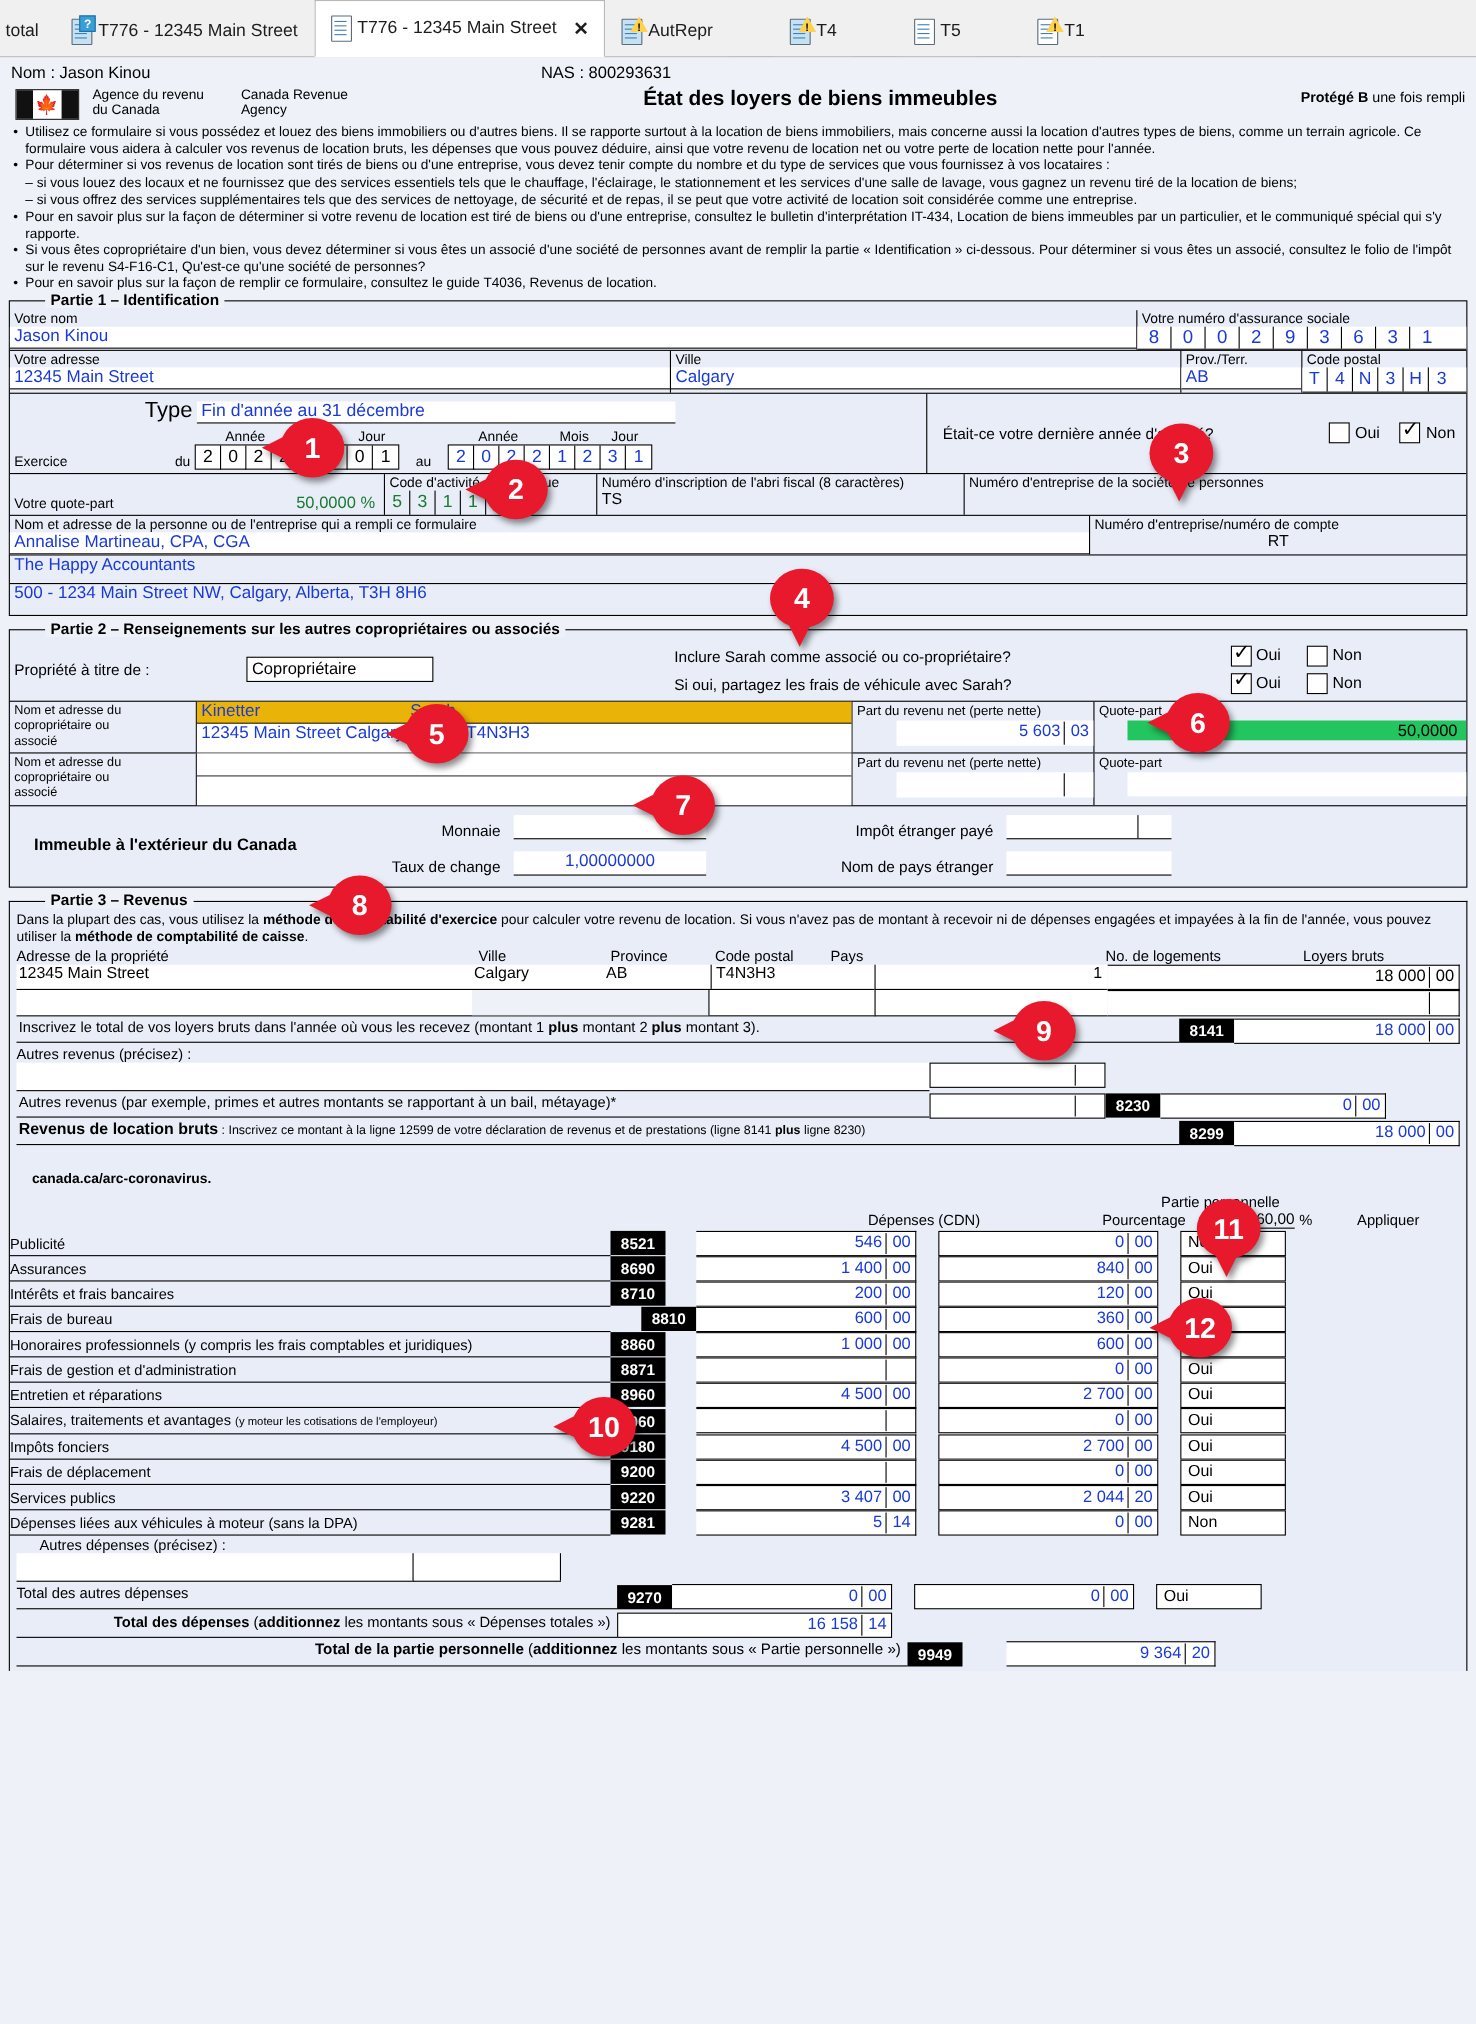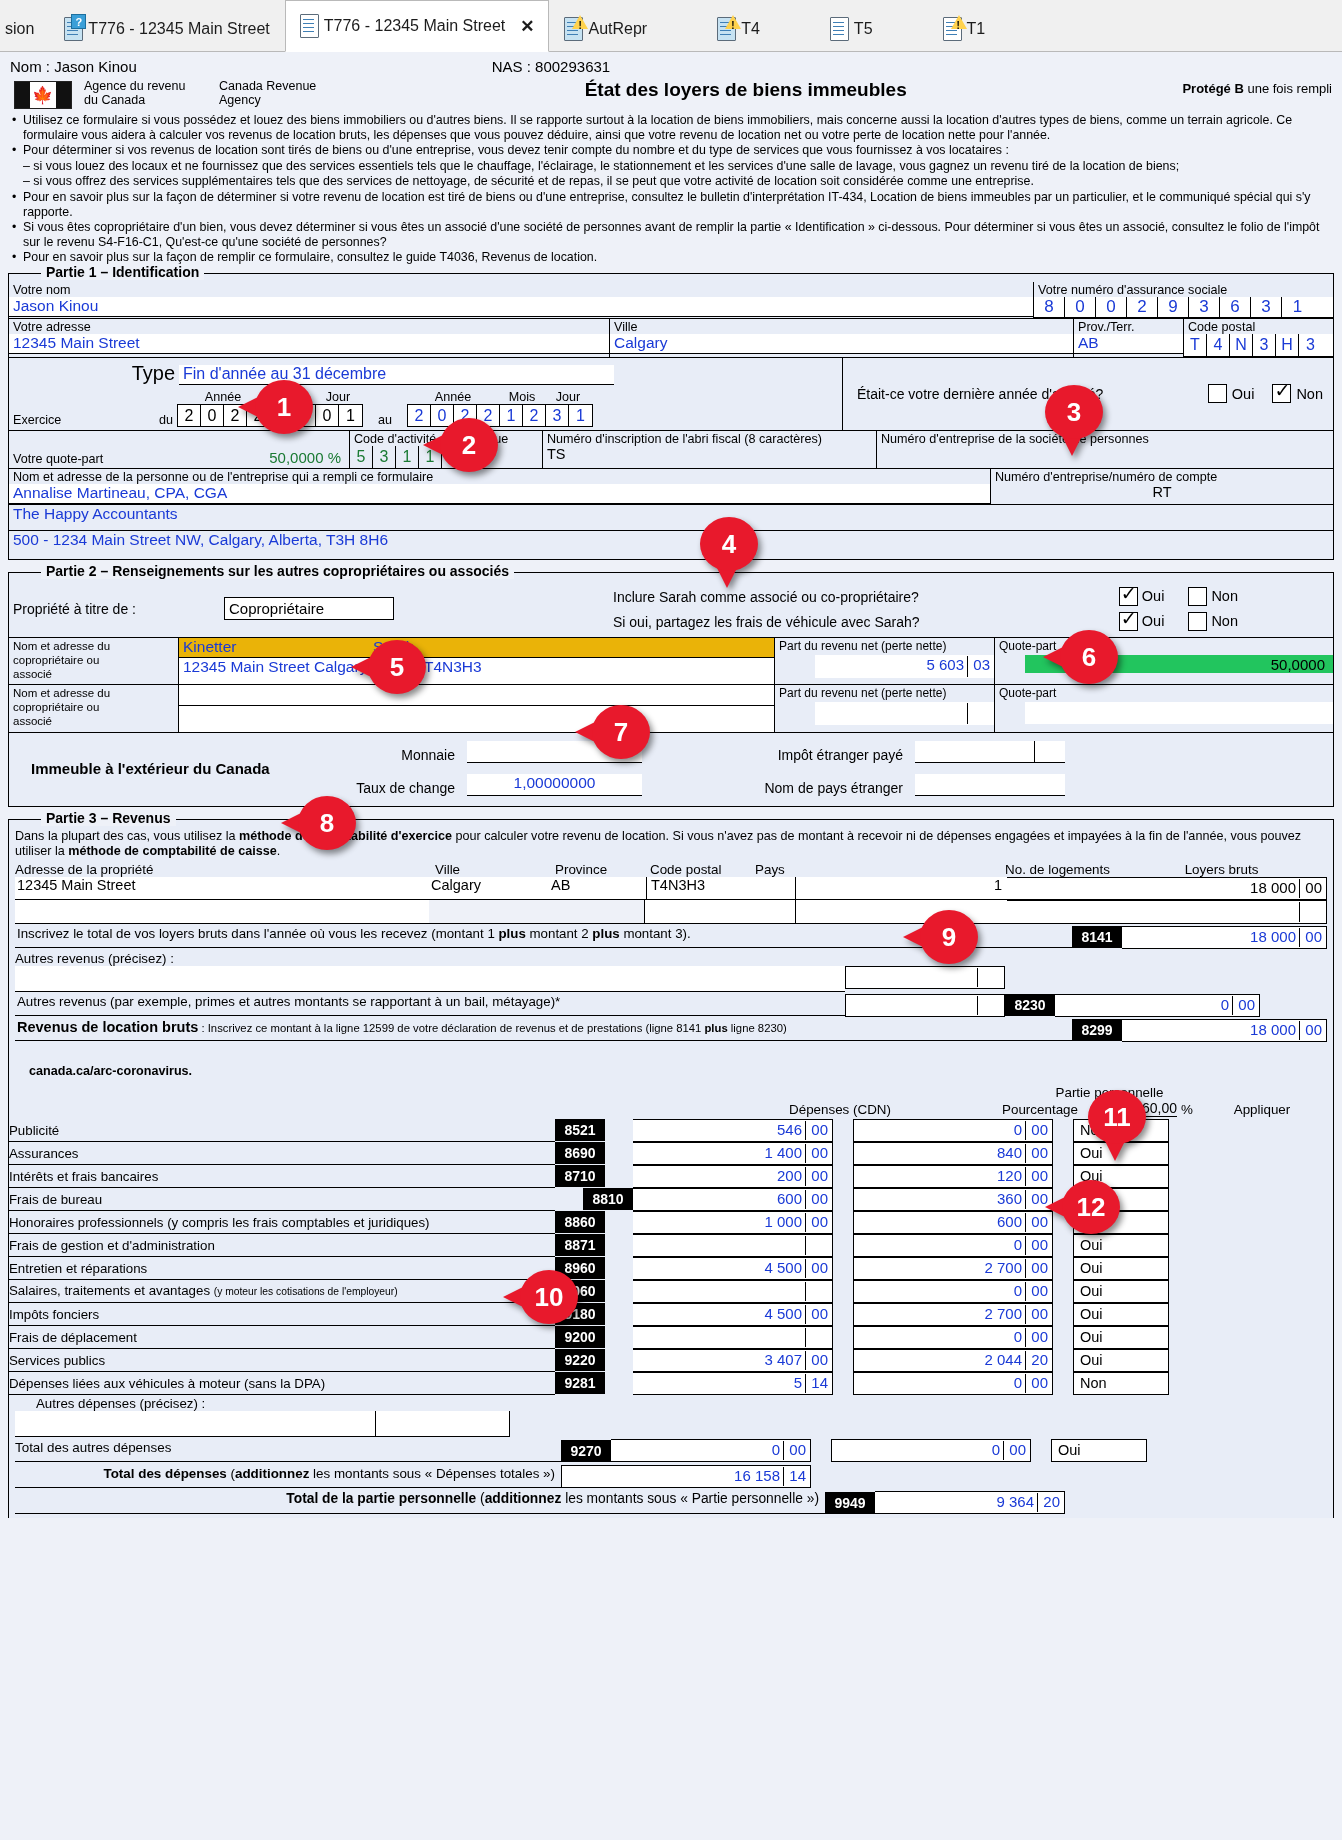--- a/index.html
+++ b/index.html
@@ -144,21 +144,21 @@
   .amt .sep { position:absolute; right:26px; top:1px; bottom:1px; width:1.3px; background:#000; }
   .applyc { background:#fff; border:1.4px solid #000; height:23px; padding-left:6px; line-height:21px; font-size:14.5px;}
   .rowlab { font-size:13.4px; padding-left:4px; border-bottom:1.4px solid #000; height:23px; line-height:21px; white-space:nowrap; }
   .rowlab small { font-size:10.3px; }
 </style>
 </head>
 <body>
 
 <div class="tabbar">
   <div class="tab" style="padding-left:4px;">
-    <span>sion</span>
+    <span>total</span>
   </div>
   <div class="tab">
     <span class="doc-ico blue">
       <span class="page"></span>
         <span class="badge-q">?</span>
     </span>
     <span>T776 - 12345 Main Street</span>
   </div>
   <div class="tab active">
     <span class="doc-ico">
@@ -955,21 +955,21 @@
       <span class="c">14</span>
     </span>
     <span style="flex:1;"></span>
   </div>
 
   <div style="display:flex; align-items:center; padding:3px 6px 4px 6px;">
     <span style="width:810px; font-size:13.8px; text-align:right; border-bottom:1.4px solid #000; height:23px; padding-right:6px;">
       <b>Total de la partie personnelle</b><span> (</span><b>additionnez</b><span> les montants sous « Partie personnelle »)</span>
     </span>
     <span class="linecode">9949</span>
-    <span class="amt" style="width:190px;">
+    <span class="amt" style="width:190px;margin-left:40px;">
       <span class="n">9 364</span>
       <span class="sep"></span>
       <span class="c">20</span>
     </span>
     <span style="flex:1;"></span>
   </div>
 </div>
 
 <div id="markers">
     <div class="mk" style="left: 255px; top: 380px;">

